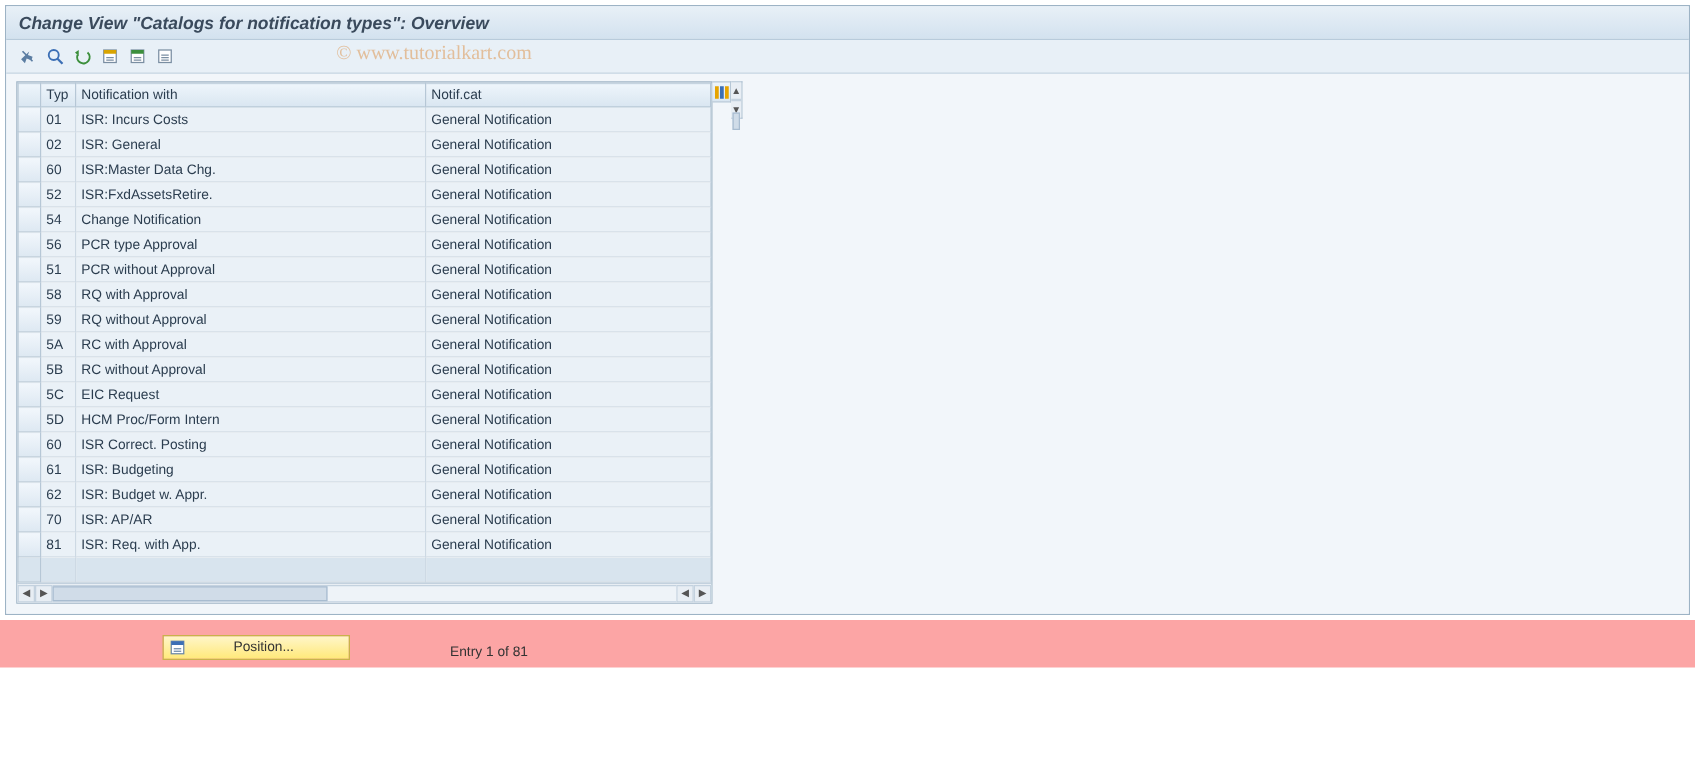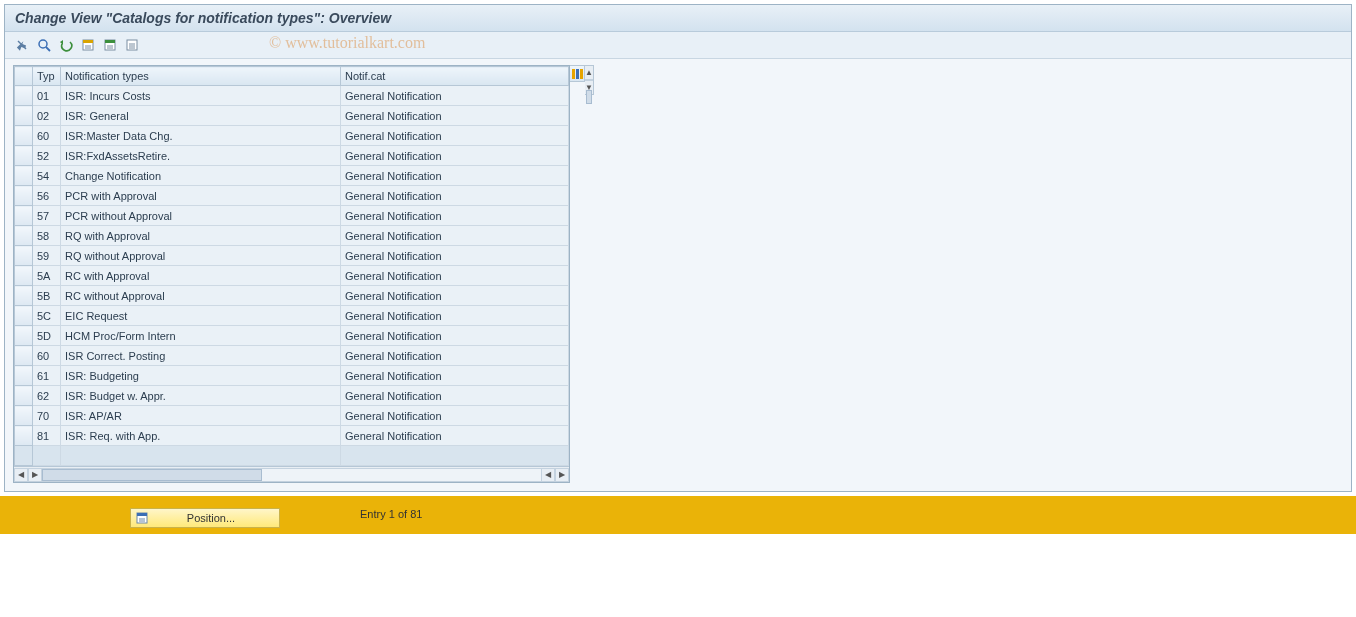--- a/index.html
+++ b/index.html
@@ -138,24 +138,24 @@
       background:#e8eef4;
     }
     .hscroll-row .harrow{
       width:14px;height:14px;display:flex;align-items:center;justify-content:center;
       font-size:8px;color:#555;cursor:pointer;border:1px solid #c4d2df;background:#e8eef4;
     }
     .hscroll-row .htrack{flex:1;height:14px;position:relative;background:#eef3f8;border:1px solid #c4d2df;border-left:none;border-right:none;}
     .hscroll-row .hthumb{position:absolute;left:0;top:0;bottom:0;width:220px;background:#d0dce8;border:1px solid #a8bcd0;}
     .footer-bar {
       display:flex;
-      align-items:flex-start;
+      align-items:flex-end;
       gap: 80px;
       padding: 12px 10px 6px 130px;
-      background:#eab308;
+      background:#fca5a5;
     }
     .position-btn {
       display:inline-flex;align-items:center;
       background: linear-gradient(to bottom,#fff6c9,#ffe97a);
       border:1px solid #c9b24b;
       padding:2px 12px 2px 4px;
       font-size:11px;
       cursor:pointer;
       min-width:150px;
       color:#333;
@@ -228,21 +228,21 @@
           <colgroup>
             <col class="col-sel">
               <col class="col-typ">
               <col class="col-ntype">
               <col class="col-cat">
           </colgroup>
           <thead>
             <tr>
               <th></th>
               <th>Typ</th>
-              <th>Notification types</th>
+              <th>Notification with</th>
               <th>Notif.cat</th>
             </tr>
           </thead>
           <tbody id="tbody">
             <tr>
                 <td class="sel-cell"></td>
                 <td>01</td>
                 <td>ISR: Incurs Costs</td>
                 <td>General Notification</td>
               </tr>
@@ -266,26 +266,26 @@
               </tr>
               <tr>
                 <td class="sel-cell"></td>
                 <td>54</td>
                 <td>Change Notification</td>
                 <td>General Notification</td>
               </tr>
               <tr>
                 <td class="sel-cell"></td>
                 <td>56</td>
-                <td>PCR with Approval</td>
-                <td>General Notification</td>
-              </tr>
-              <tr>
-                <td class="sel-cell"></td>
-                <td>57</td>
+                <td>PCR type Approval</td>
+                <td>General Notification</td>
+              </tr>
+              <tr>
+                <td class="sel-cell"></td>
+                <td>51</td>
                 <td>PCR without Approval</td>
                 <td>General Notification</td>
               </tr>
               <tr>
                 <td class="sel-cell"></td>
                 <td>58</td>
                 <td>RQ with Approval</td>
                 <td>General Notification</td>
               </tr>
               <tr>

